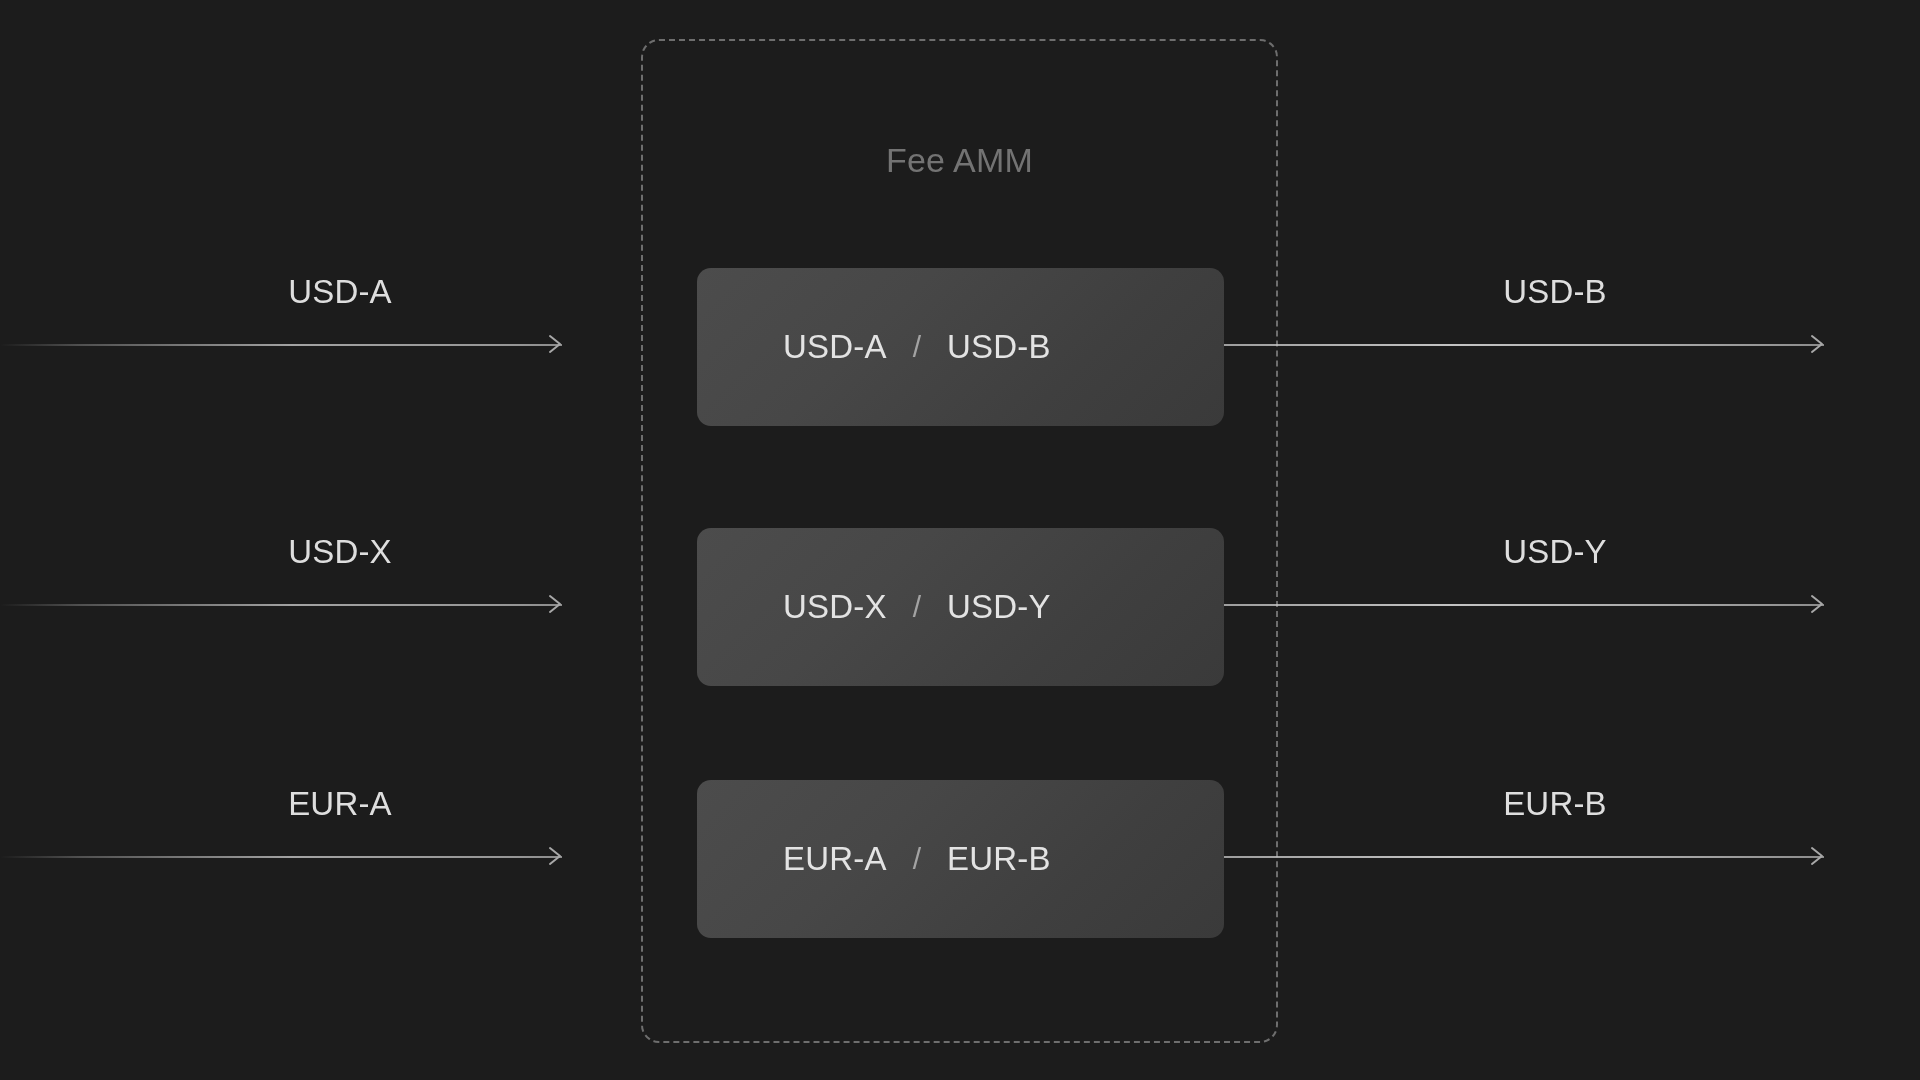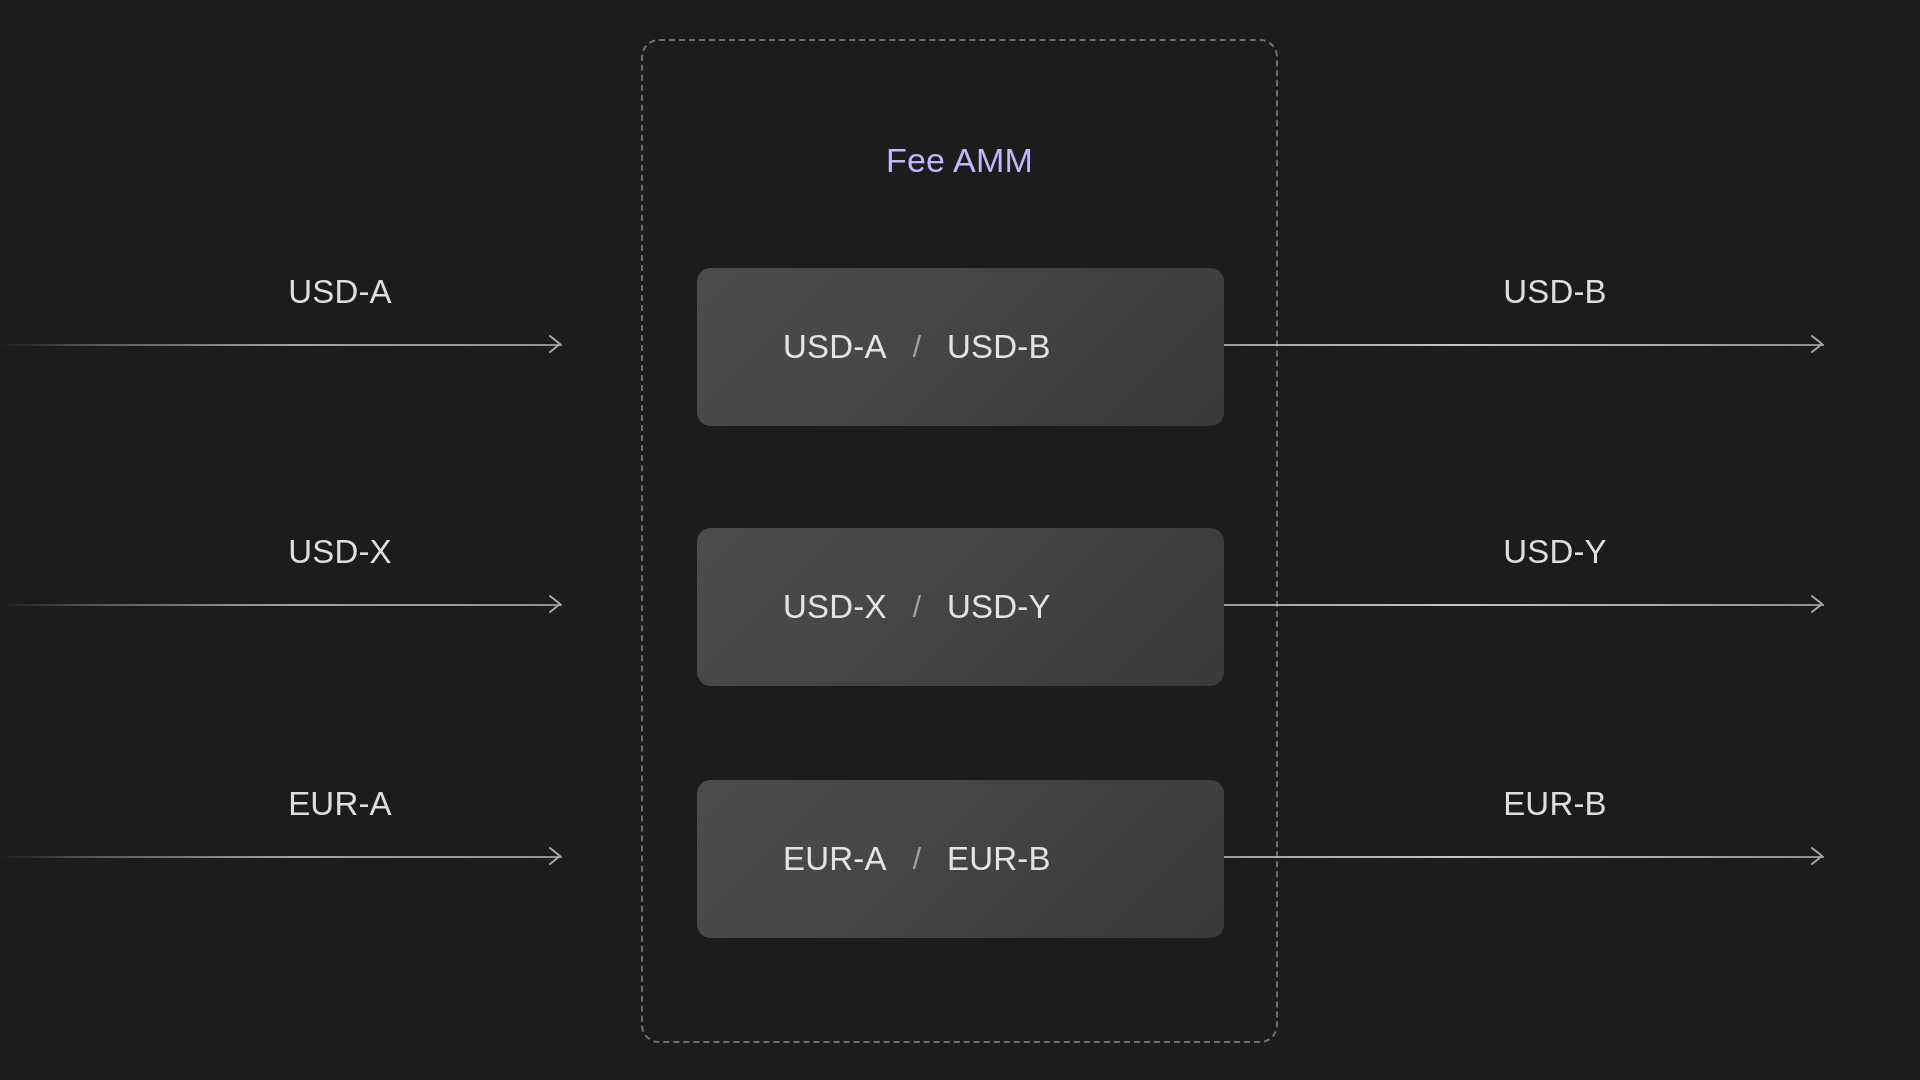--- a/index.html
+++ b/index.html
@@ -37,21 +37,21 @@
   }
 
   .amm-title {
     position: absolute;
     left: 641px;
     top: 138px;
     width: 637px;
     text-align: center;
     font-size: 34px;
     line-height: 44px;
-    color: #c4b5fd;
+    color: #737373;
     letter-spacing: 0.2px;
     white-space: nowrap;
   }
 
   
   .pool-card {
     position: absolute;
     left: 697px;
     width: 527px;
     height: 158px;

